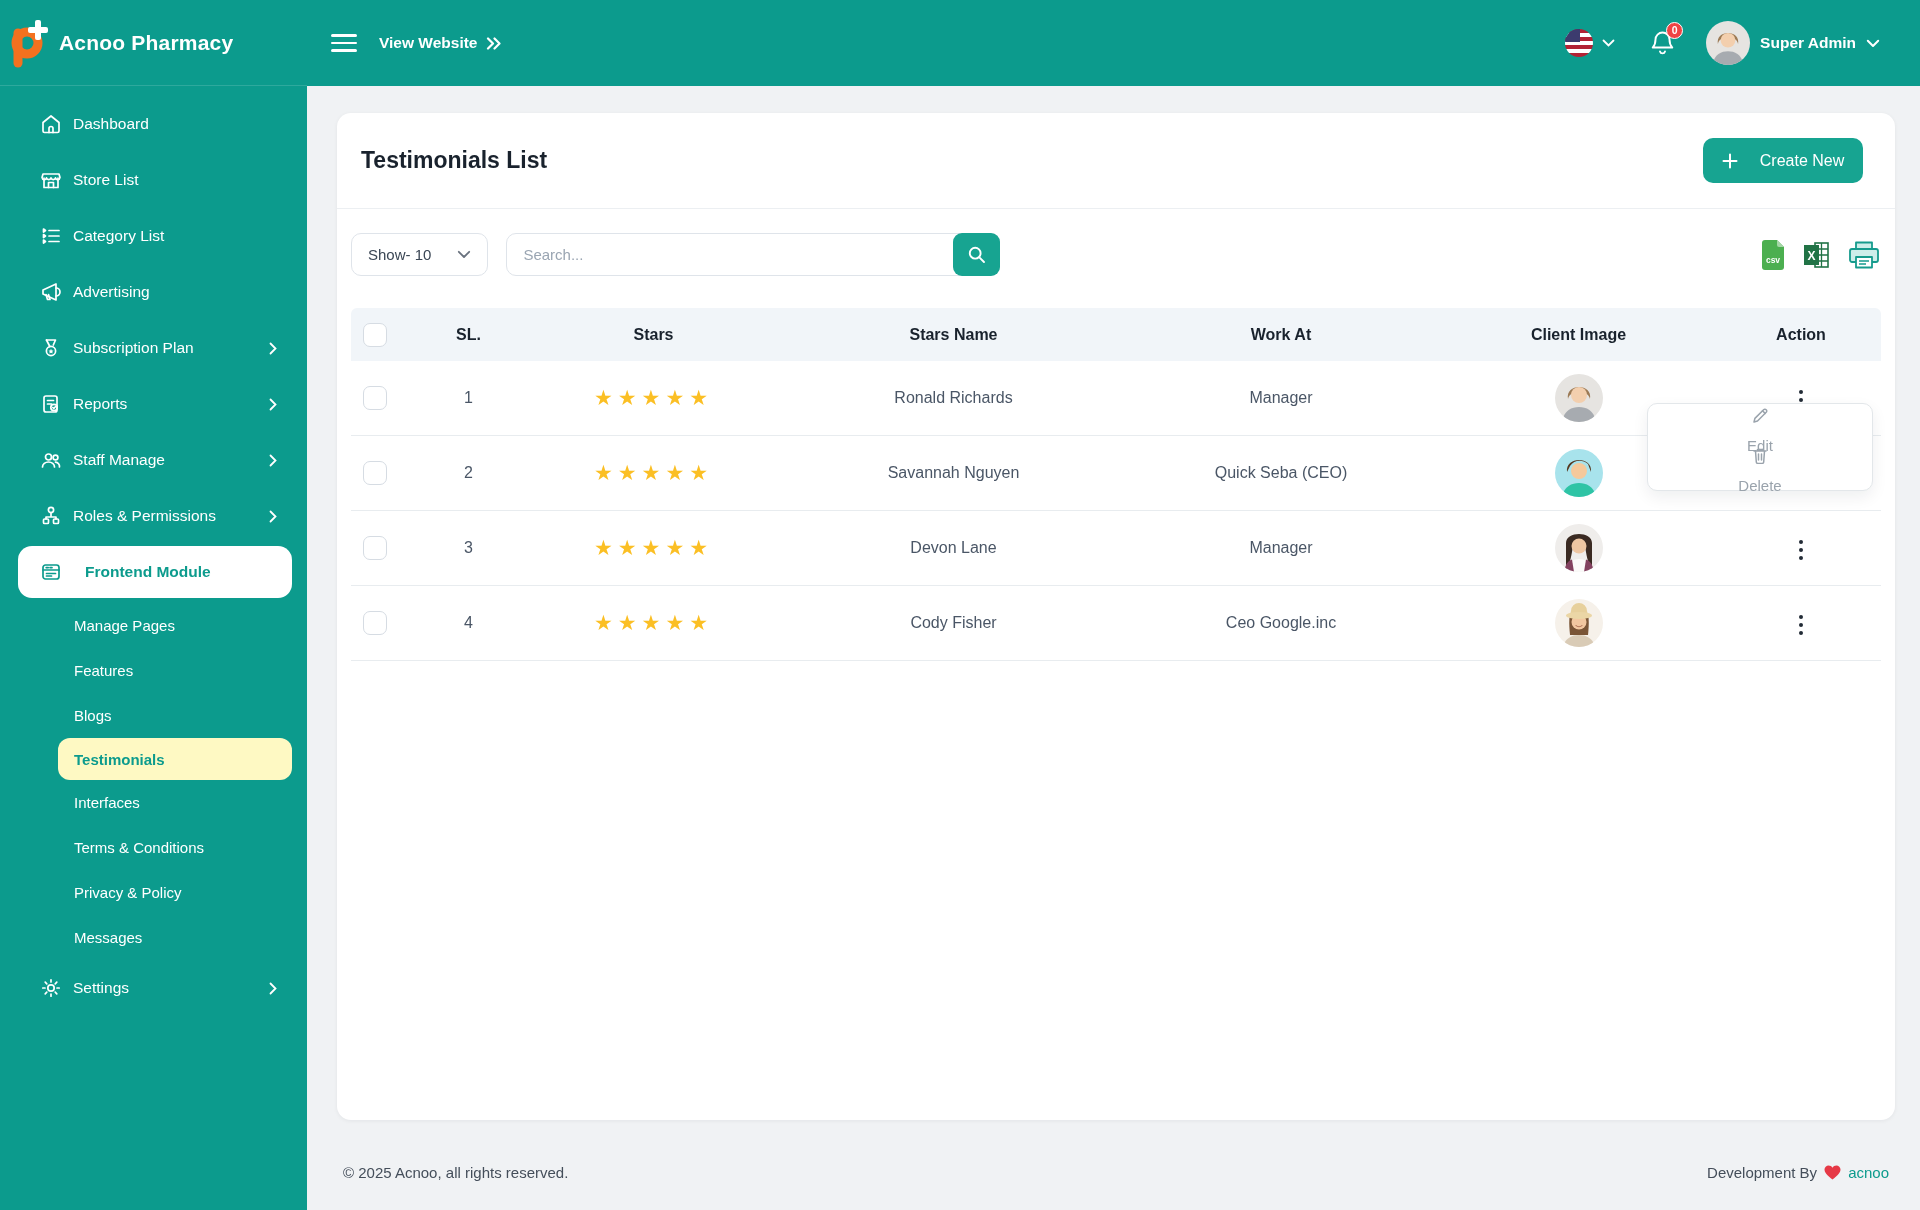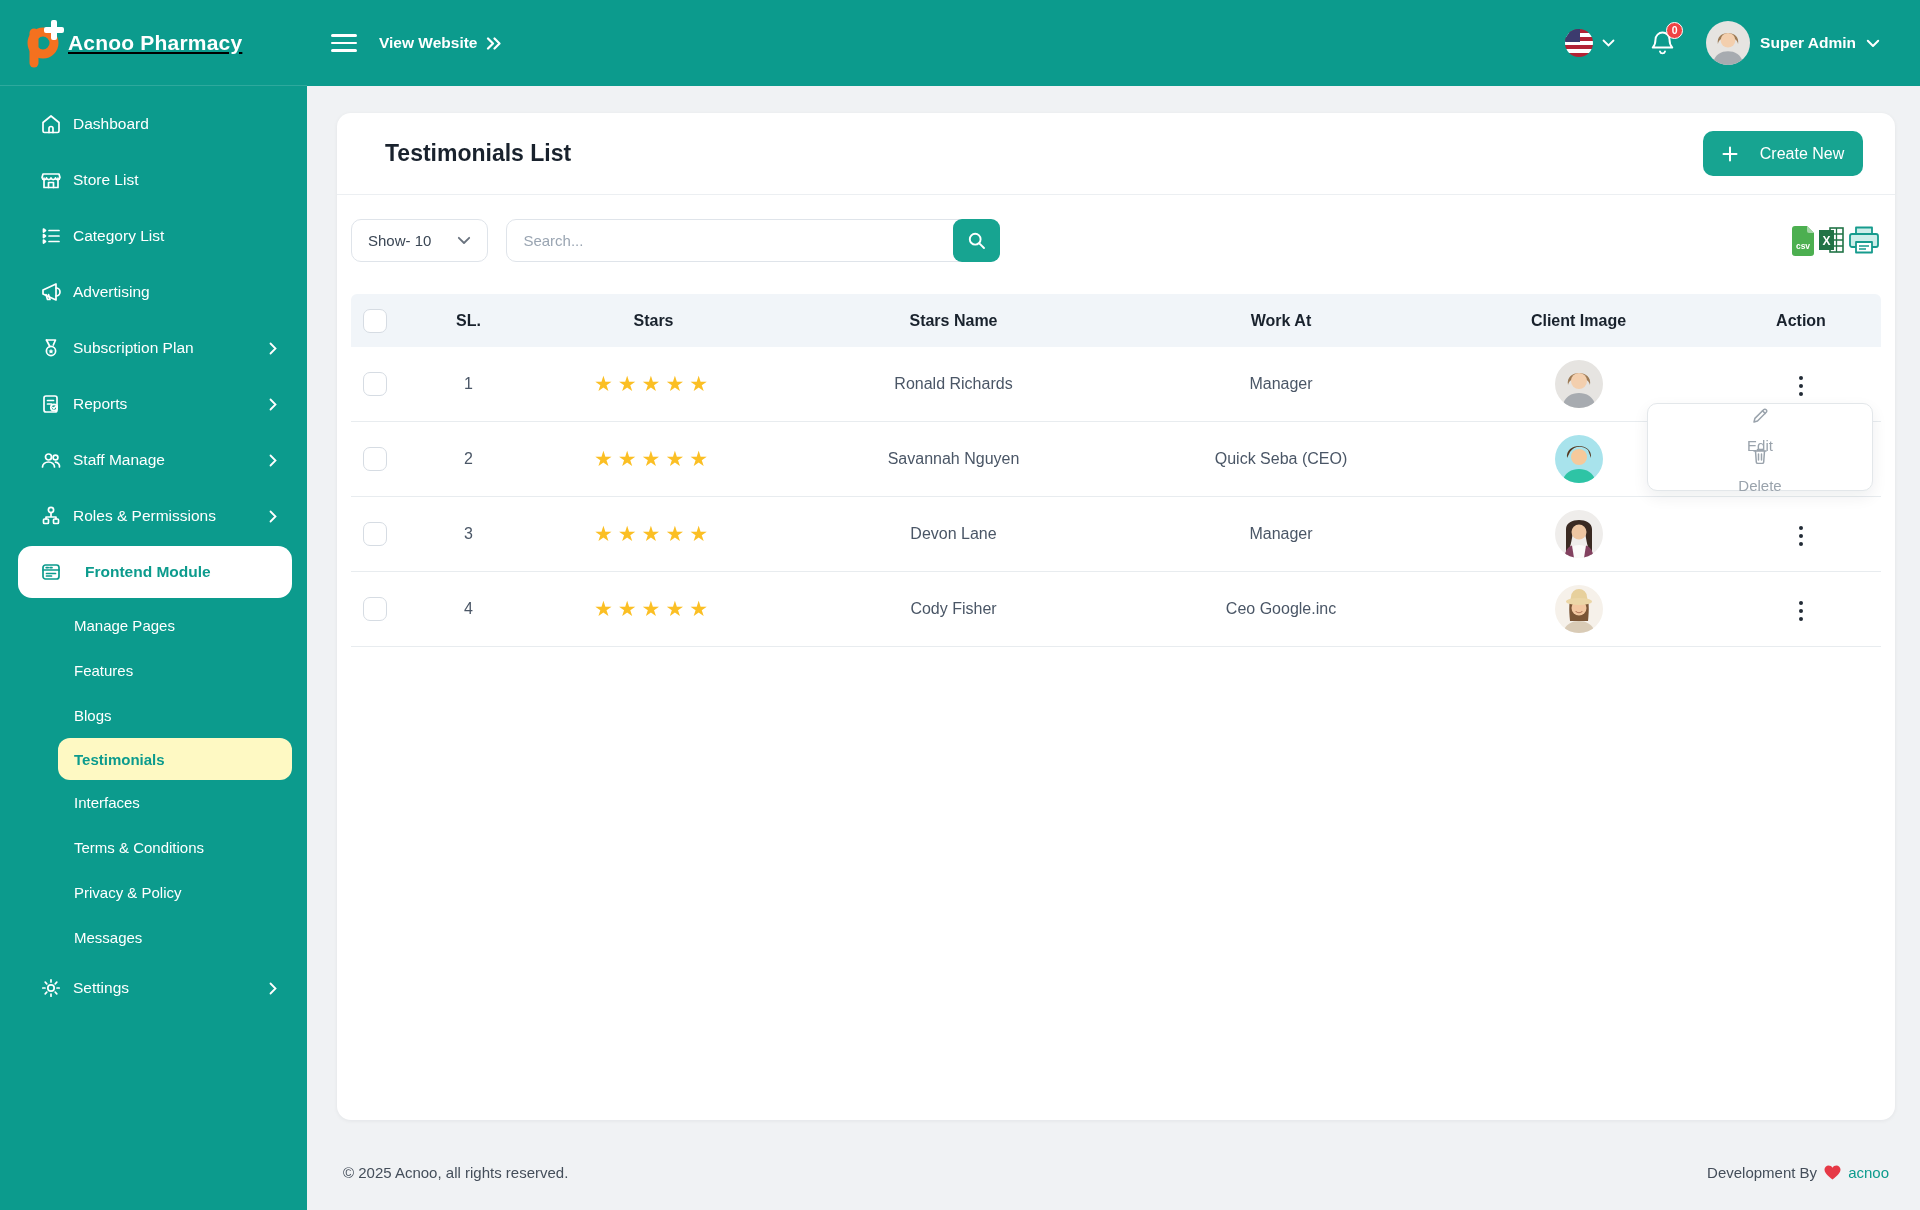--- a/index.html
+++ b/index.html
@@ -1,22 +1,22 @@
 <!DOCTYPE html>
 <html><head>
 <meta charset="utf-8">
 <style>
   * { margin:0; padding:0; box-sizing:border-box; }
   html,body { width:1920px; height:1210px; }
   body { font-family:"Liberation Sans", sans-serif; display:flex; background:#F0F2F4; overflow:hidden; }
 
   
   .sidebar { width:307px; flex:0 0 307px; background:#0C9B8D; display:flex; flex-direction:column; }
-  .logo-row { height:86px; display:flex; align-items:center; gap:2px; padding-left:20px;
-              border-bottom:1px solid rgba(255,255,255,.14);text-decoration:underline; }
+  .logo-row { height:86px; display:flex; align-items:center; gap:9px; padding-left:4px;
+              border-bottom:1px solid rgba(255,255,255,.14); }
   .brand-name { color:#fff; font-size:21px; font-weight:bold; letter-spacing:.2px; }
   .menu { padding-top:10px; }
   .mi { height:56px; display:flex; align-items:center; color:#fff; font-size:15.5px; font-weight:500;
         padding-left:40px; cursor:pointer; }
   .mi .ico { width:22px; height:22px; margin-right:11px; flex:0 0 22px; display:flex; align-items:center; }
   .mi .chev { margin-left:auto; margin-right:30px; display:flex; }
   .mi.active { background:#fff; color:#0C9B8D; border-radius:14px; margin:2px 15px 2px 18px;
                height:52px; padding-left:22px; font-weight:bold;gap:12px; }
   .sub { height:45px; display:flex; align-items:center; color:#fff; font-size:15px; font-weight:500;
          padding-left:74px; cursor:pointer; }
@@ -42,39 +42,39 @@
            border-radius:50%; color:#fff; font-size:10.5px; font-weight:bold; display:flex;
            align-items:center; justify-content:center; border:1.5px solid #fff; }
   .user-group { display:flex; align-items:center; gap:10px; cursor:pointer; margin-left:10px; }
   .avatar-lg { width:44px; height:44px; border-radius:50%; overflow:hidden; }
   .user-name { color:#fff; font-size:15.5px; font-weight:bold; }
 
   
   .content { flex:1; padding:27px 25px 0 30px; display:flex; flex-direction:column; }
   .card { background:#fff; border-radius:14px; height:1007px; box-shadow:0 1px 4px rgba(16,24,40,.06);
           position:relative; }
-  .card-head { height:82px; display:flex; align-items:center; justify-content:space-between;
-               padding:0 32px 0 48px; border-bottom:1px solid #ECEFF2; }
+  .card-head { height:96px; display:flex; align-items:center; justify-content:space-between;
+               padding:0 32px 0 24px; border-bottom:1px solid #ECEFF2; }
   .page-title { font-size:23px; font-weight:bold; color:#19222D; }
   .btn-create { display:flex; align-items:center; justify-content:center; gap:22px; width:160px; height:45px;
                 background:#17A491; color:#fff; border:none; border-radius:10px; font-size:16px;
                 font-weight:500; cursor:pointer; font-family:inherit; }
 
   .toolbar { display:flex; align-items:center; padding:24px 14px 0 14px; }
   .show-select { height:43px; display:flex; align-items:center; gap:26px; padding:0 16px;
                  border:1px solid #DFE4EA; border-radius:10px; font-size:15px; color:#3A4654;
                  background:#fff; cursor:pointer; }
   .search-wrap { position:relative; width:494px; height:43px; margin-left:18px; }
   .search-wrap input { width:100%; height:100%; border:1px solid #DFE4EA; border-radius:10px;
                        padding:0 60px 0 16px; font-size:15px; color:#3A4654; font-family:inherit; outline:none; }
   .search-wrap input::placeholder { color:#9AA5B2; }
   .search-btn { position:absolute; right:0; top:0; width:47px; height:43px; background:#17A491;
                 border:none; border-radius:9px; display:flex; align-items:center; justify-content:center;
                 cursor:pointer; }
-  .exports { margin-left:auto; display:flex; align-items:flex-start; }
+  .exports { margin-left:auto; display:flex; align-items:center; gap:15px; }
   .exp { cursor:pointer; display:flex; }
 
   
   .table { margin-top:32px; padding:0 14px; }
   .tr { display:grid; grid-template-columns:60px 115px 255px 345px 310px 285px 160px; align-items:center; }
   .thead { background:#F1F5F9; height:53px; border-radius:6px 6px 0 0; font-size:16px; font-weight:bold;
            color:#19222D; }
   .td { text-align:center; }
   .row { height:75px; border-bottom:1px solid #E8ECEF; font-size:16px; color:#4A5666; }
   .row:first-of-type { height:79px; }

